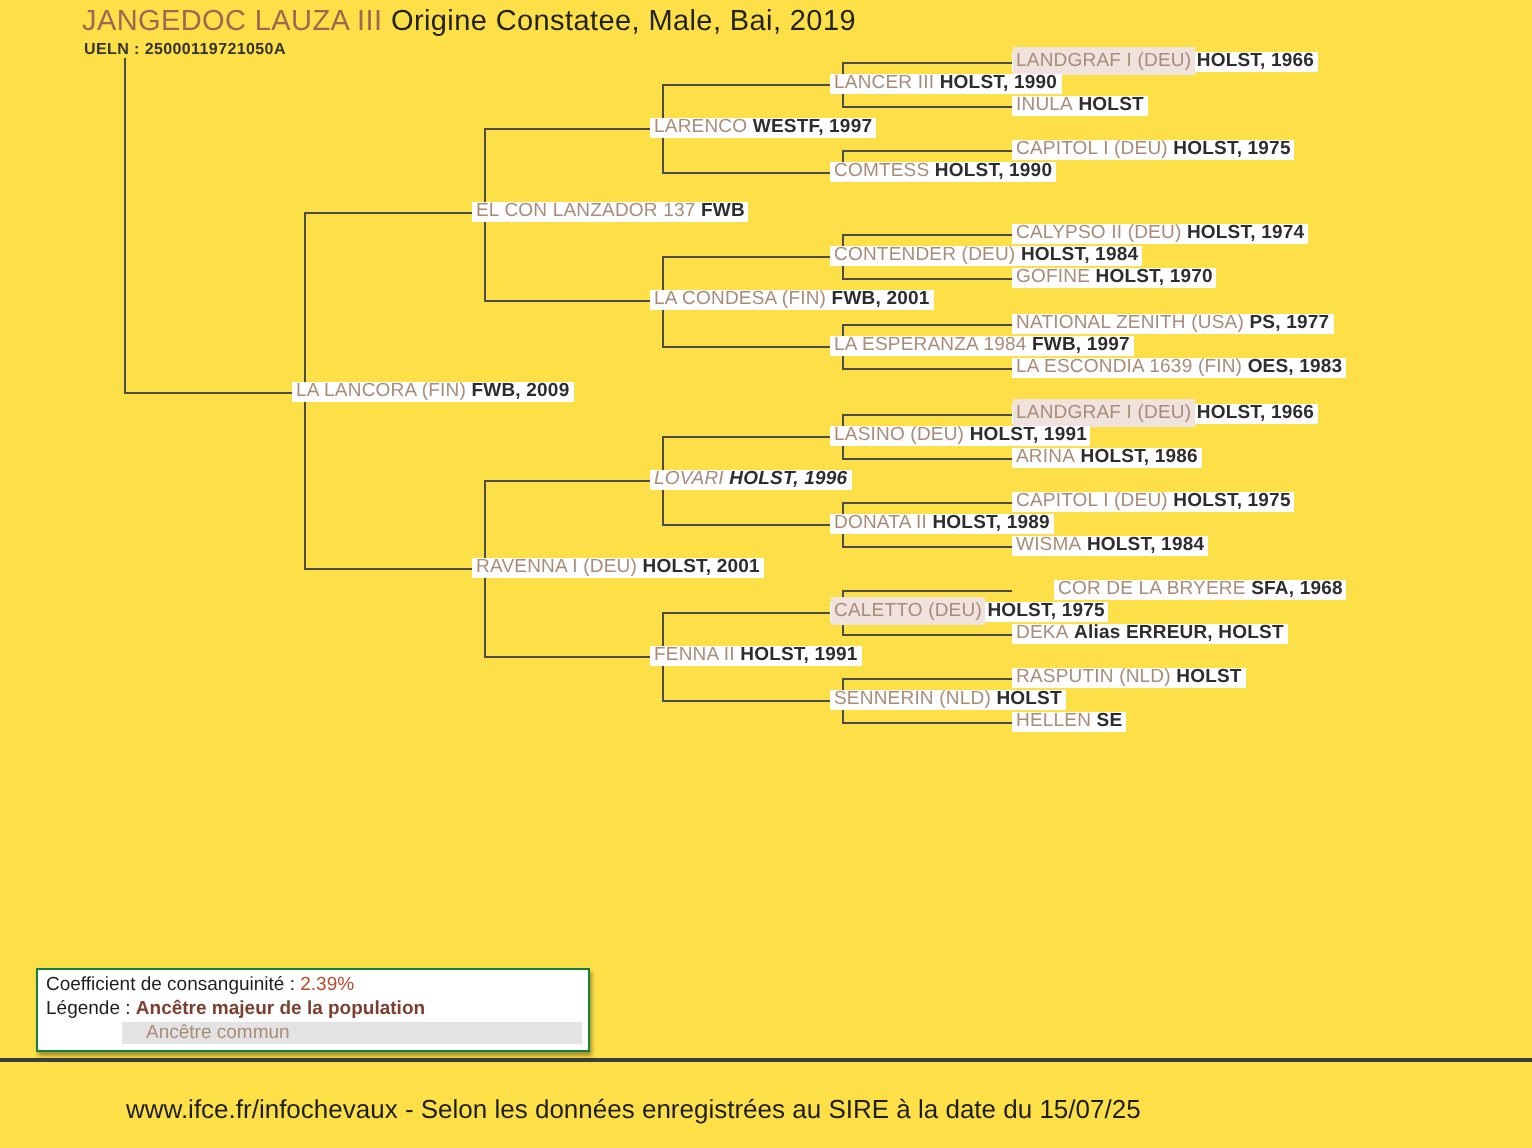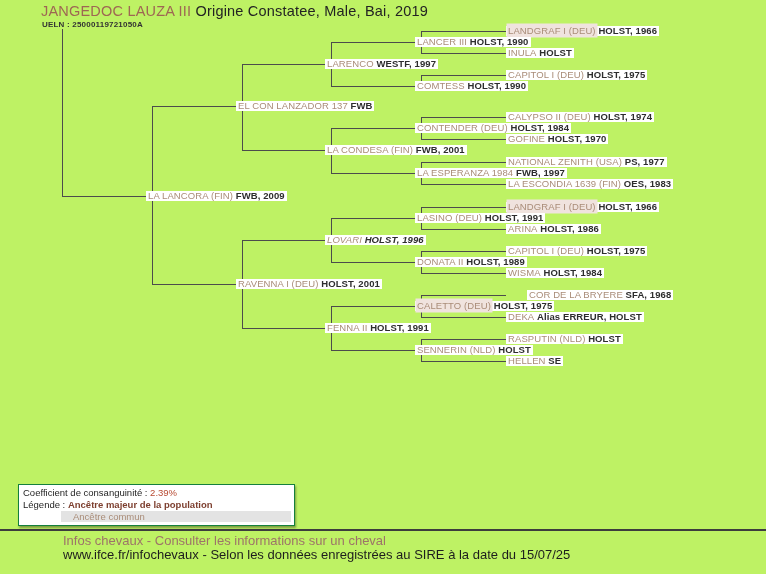--- a/index.html
+++ b/index.html
@@ -1,17 +1,17 @@
 <!DOCTYPE html>
 <html><head>
 <meta charset="utf-8">
 <style>
   html,body{margin:0;padding:0;background:#ffffff;}
   .screen{
-    position:relative;width:766px;height:574px;background:#bef264;overflow:hidden;
+    position:relative;width:766px;height:574px;background:#fde047;overflow:hidden;
     font-family:"Liberation Sans", sans-serif;
   }
   
   .title{position:absolute;left:41px;top:3px;font-size:14.5px;letter-spacing:.2px;white-space:nowrap;}
   .tname{color:#9e6753;}
   .trest{color:#232323;}
   .ueln{position:absolute;left:42px;top:20px;font-size:8px;font-weight:700;color:#333;letter-spacing:.2px;}
   
   #tree-lines{position:absolute;left:0;top:0;z-index:1;}
   #tree-lines line{stroke:#4c4c4c;stroke-width:1;shape-rendering:crispEdges;}
@@ -144,16 +144,15 @@
       <span class="lval">2.39%</span>
     </div>
     <div class="lrow">
       <span>Légende :</span>
       <span class="lmaj">Ancêtre majeur de la population</span>
     </div>
     <div class="lcommon">Ancêtre commun</div>
   </div>
 
   <div class="rule"></div>
-  <div class="f1">Infos chevaux - Consulter les informations sur un cheval</div>
   <div class="f2">www.ifce.fr/infochevaux - Selon les données enregistrées au SIRE à la date du 15/07/25</div>
 
 </div>
 
 </body></html>

